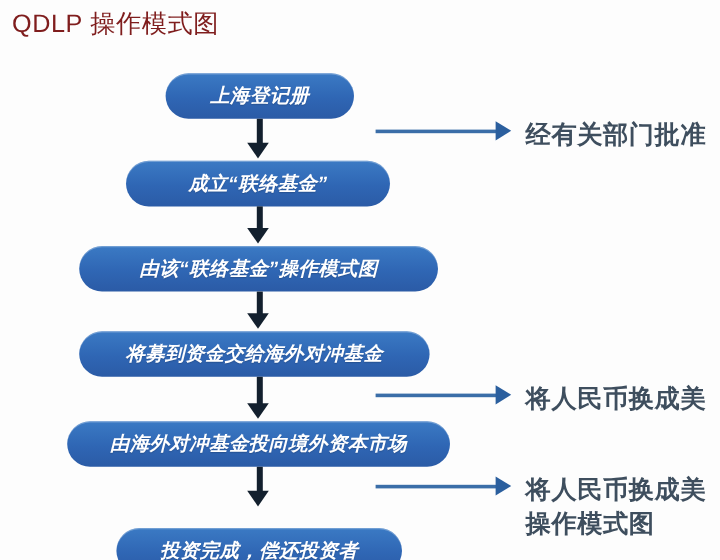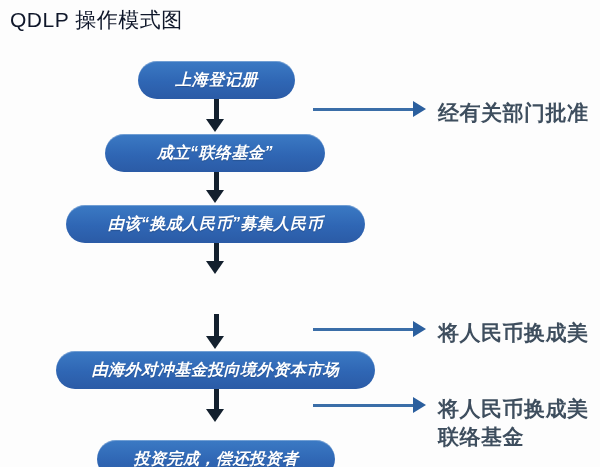--- a/index.html
+++ b/index.html
@@ -19,21 +19,21 @@
     width: 600px;
     height: 467px;
     background: #fdfdfd;
   }
   .title {
     position: absolute;
     left: 10px;
     top: 6px;
     font-size: 21px;
     font-weight: 400;
-    color: #0f172a;
+    color: #7f1d1d;
     letter-spacing: 0.5px;
     white-space: nowrap;
   }
   .node {
     position: absolute;
     display: flex;
     align-items: center;
     justify-content: center;
     height: 38px;
     border-radius: 19px;
@@ -92,23 +92,26 @@
 
   <div class="node" style="left:138px; top:61px; width:157px;">
     <span>上海登记册</span>
   </div>
 
   <div class="node" style="left:105px; top:134px; width:220px;align-items:center;">
     <span>成立“联络基金”</span>
   </div>
 
   <div class="node" style="left:66px; top:205px; width:299px;">
-    <span>由该“换成人民币”募集人民币</span>
+    <span>由该“联络基金”操作模式图</span>
   </div>
 
+  <div class="node" style="left:66px; top:276px; width:292px;">
+    <span>将募到资金交给海外对冲基金</span>
+  </div>
 
   <div class="node" style="left:56px; top:351px; width:319px;">
     <span>由海外对冲基金投向境外资本市场</span>
   </div>
 
   <div class="node" style="left:97px; top:424px; width:238px;margin-top:16px;">
     <span>投资完成，偿还投资者</span>
   </div>
 
   <div class="vconn" style="left:214px; top:99px; height:22px;"></div>
@@ -135,16 +138,16 @@
   <div class="hline" style="left:313px; top:328px; width:101px;"></div>
   <div class="hhead" style="left:413px; top:321px;"></div>
   <div class="annotation" style="left:438px; top:319px;">
     <div>将人民币换成美</div>
   </div>
 
   <div class="hline" style="left:313px; top:404px; width:101px;"></div>
   <div class="hhead" style="left:413px; top:397px;"></div>
   <div class="annotation" style="left:438px; top:395px;">
     <div>将人民币换成美</div>
-    <div>联络基金</div>
+    <div>操作模式图</div>
   </div>
 
 </div>
 
 </body></html>

